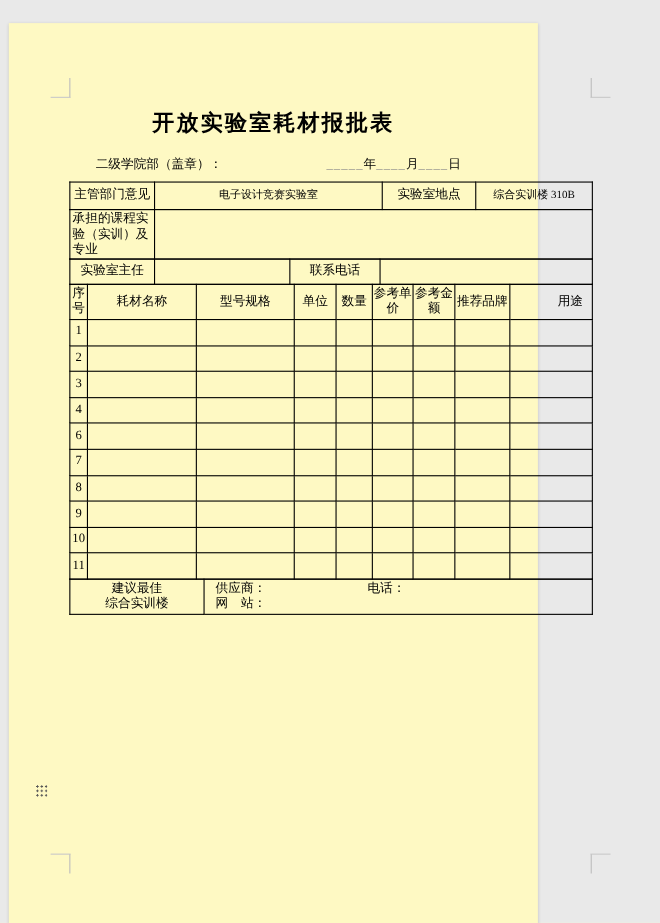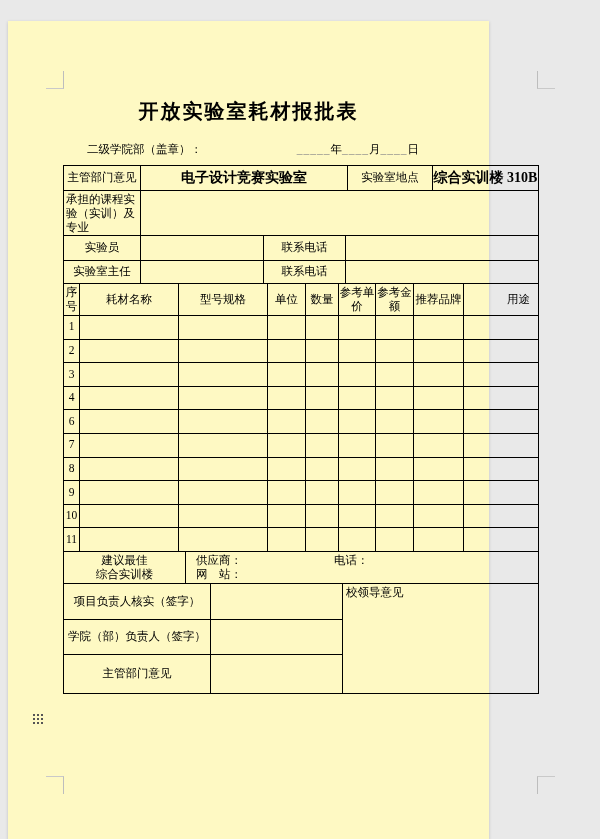--- a/index.html
+++ b/index.html
@@ -30,21 +30,21 @@
   }
   .subheader .u{color:#8a8a8a;letter-spacing:1px;}
 
   .formwrap{position:absolute;left:55px;top:144px;width:475px;}
   table{border-collapse:collapse;table-layout:fixed;width:475px;}
   table + table{margin-top:-1px;}
   td,th{
     border:1px solid #000;padding:0;font-size:11.5px;font-weight:normal;
     text-align:center;vertical-align:middle;line-height:1.2;overflow:hidden;
   }
-  .bold-val{font-weight:bold;font-size:14px;}
+  .bold-val{font-weight:normal;font-size:10px;}
   .t1 tr{height:25px;}
   .t2 tr{height:45px;}
   .t2 .courses{text-align:left;vertical-align:top;padding:1px 2px;line-height:1.22;margin-top:44px;}
   .t3 .r1{height:25px;} .t3 .r2{height:23px;}
   .t4 .hrow{height:32px;}
   .t4 .mrow{height:23.6px;}
   .t4 .right-pad{text-align:right;padding-right:8px;}
   .t5 tr{height:18px;}
   .t5 .unit-cell{text-align:left;padding-left:80px;}
   .t6 tr{height:32px;}
@@ -112,26 +112,20 @@
       </table>
 
     <table class="t3">
       <colgroup>
           <col style="width:77px">
           <col style="width:123px">
           <col style="width:82px">
           <col style="width:193px">
         </colgroup>
       <tbody>
-          <tr class="r1">
-        <td>实验员</td>
-        <td></td>
-        <td>联系电话</td>
-        <td></td>
-      </tr>
       <tr class="r2">
         <td>实验室主任</td>
         <td></td>
         <td>联系电话</td>
         <td></td>
       </tr>
     </tbody>
       </table>
 
     <table class="t4">
@@ -284,42 +278,18 @@
           <div>综合实训楼</div>
         </td>
         <td class="supply">
           <div><span>供应商：</span><span class="phone-gap">电话：</span></div>
           <div><span>网　站：</span></div>
         </td>
       </tr>
     </tbody>
       </table>
 
-    <table class="t7">
-      <colgroup>
-          <col style="width:147px">
-          <col style="width:132px">
-          <col style="width:196px">
-        </colgroup>
-      <tbody>
-          <tr class="r1">
-        <td>项目负责人核实（签字）</td>
-        <td></td>
-        <td class="opinion" rowspan="3">
-          <span>校领导意见</span>
-        </td>
-      </tr>
-      <tr class="r2">
-        <td>学院（部）负责人（签字）</td>
-        <td></td>
-      </tr>
-      <tr class="r3">
-        <td>主管部门意见</td>
-        <td></td>
-      </tr>
-    </tbody>
-      </table>
 
   </div>
 
   <div class="anchor-dots"></div>
 
 </div>
 
 </body></html>

